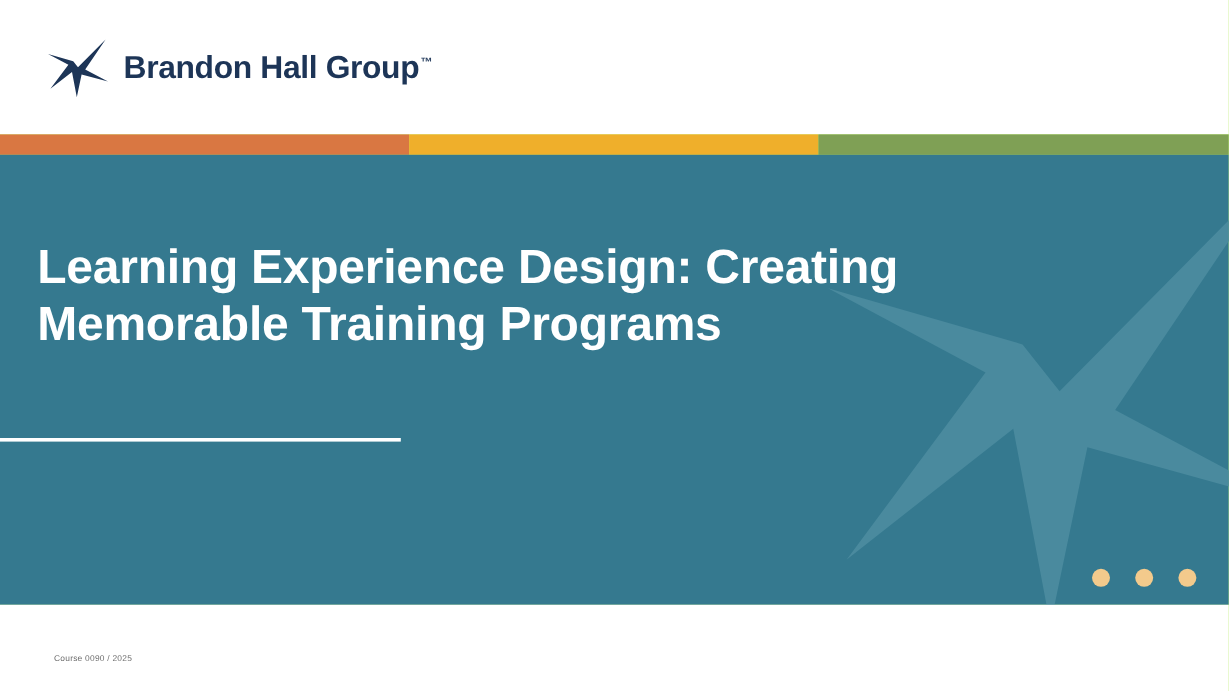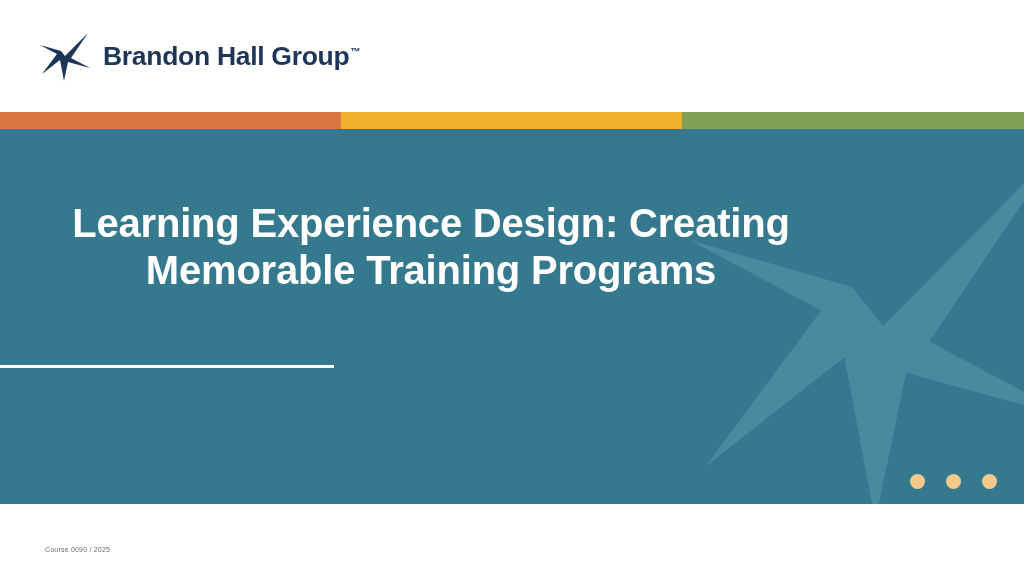--- a/index.html
+++ b/index.html
@@ -31,21 +31,21 @@
   .seg-green{width:342px;background:#7fa055;}
 
   
   .panel{position:absolute;left:0;top:129px;width:1024px;height:375px;background:#35798f;overflow:hidden;}
 
   .watermark{position:absolute;right:-52px;top:2px;width:386px;height:390px;opacity:1;pointer-events:none;}
 
   .title{
     position:absolute;left:31px;top:71px;width:800px;
     color:#ffffff;font-size:40px;font-weight:bold;line-height:1.18;
-    letter-spacing:-0.2px;white-space:pre-line;text-align:center;
+    letter-spacing:-0.2px;white-space:pre-line;
   }
 
   .rule{position:absolute;left:0;top:236px;width:334px;height:3px;background:#ffffff;}
 
   
   .dots{position:absolute;left:910px;top:345px;width:90px;}
   .dot-row{display:flex;gap:21px;margin-bottom:22px;}
   .dot{width:15px;height:15px;border-radius:50%;background:#f3ca8c;}
 
   

